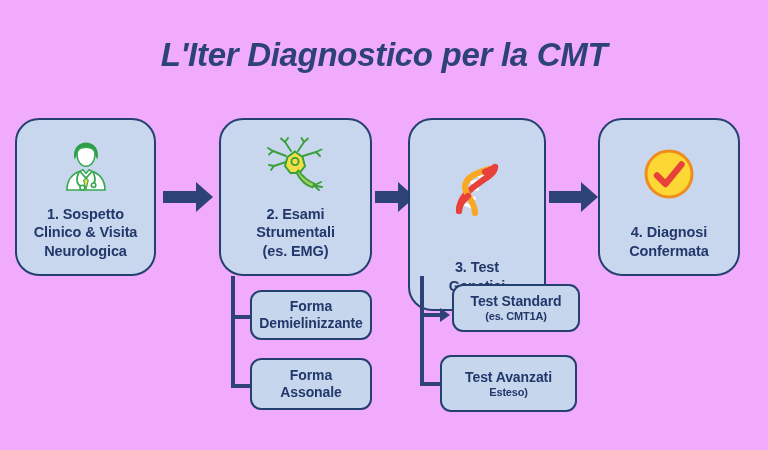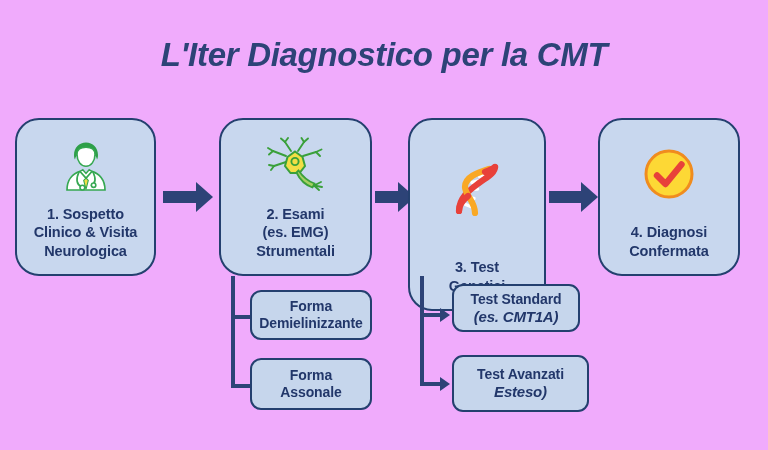--- a/index.html
+++ b/index.html
@@ -72,25 +72,24 @@
     border-radius: 11px;
     justify-content: center;
     padding: 11px 5px;
   }
   .node.sub .label {
     font-size: 14px;
     font-weight: bold;
     line-height: 1.2;
   }
   .node.sub .sublabel {
-    font-size: 15px;
+    font-size: 11px;
     font-weight: bold;
     line-height: 1.15;
     letter-spacing: -0.2px;
-    font-style: italic;
   }
 
   
   .block-arrow {
     position: absolute;
     height: 30px;
   }
   .block-arrow .shaft {
     position: absolute;
     left: 0;
@@ -196,22 +195,22 @@
         <path d="M33.5 33.5 C38 40, 43.5 44.5, 49.5 46.5 L47.5 50.5 C40.5 48, 35 43, 31.5 35.5z" fill="#a6cf63" stroke="#3aa03a" stroke-width="1.8"></path>
         <g fill="none" stroke="#3aa03a" stroke-width="1.9" stroke-linecap="round">
           <path d="M49 48.5 L56 45"></path>
             <path d="M49 48.5 L57 50"></path>
             <path d="M49 48.5 L54 53"></path>
         </g>
       </svg>
     </div>
     <div class="label">
       <div>2. Esami</div>
+      <div>Strumentali</div>
       <div>(es. EMG)</div>
-      <div>Strumentali</div>
     </div>
   </div>
 
   <div class="block-arrow" style="left:375px; top:182px; width:36px;">
     <div class="shaft" style="width:23px;"></div>
     <div class="head" style="left:23px;"></div>
   </div>
 
   <div class="node main" style="left:408px; top:118px; width:138px; height:193px;">
     <div class="icon-wrap">
@@ -283,21 +282,21 @@
 
   <div class="node sub" style="left:452px; top:284px; width:128px; height:48px;">
     <div class="label">
       <div>Test Standard</div>
     </div>
     <div class="sublabel">
       <div>(es. CMT1A)</div>
     </div>
   </div>
 
-  <div class="node sub" style="left:452px; top:355px; width:137px; height:57px;">
+  <div class="node sub" style="left:440px; top:355px; width:137px; height:57px;">
     <div class="label">
       <div>Test Avanzati</div>
     </div>
     <div class="sublabel">
       <div>Esteso)</div>
     </div>
   </div>
 
 </div>
 

